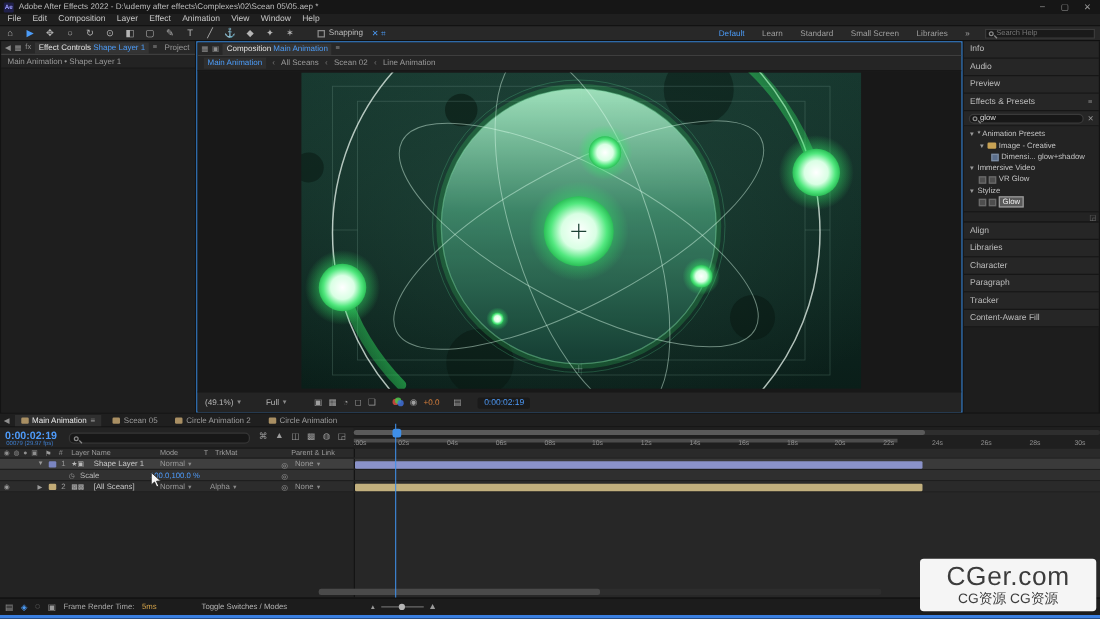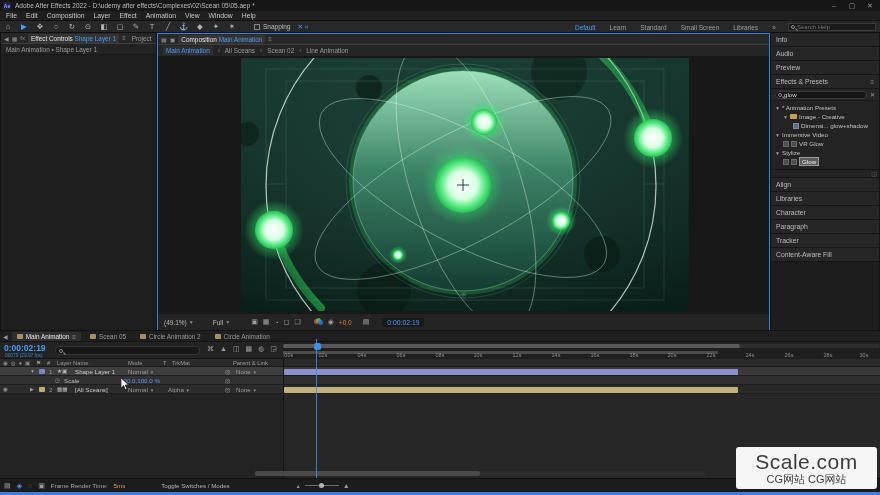--- a/index.html
+++ b/index.html
@@ -598,21 +598,21 @@
       <span class="mtn">▲</span>
       <span class="rail">
           <span class="knob"></span>
         </span>
       <span class="mtn" style="font-size:7px">▲</span>
     </div>
   </div>
   <div class="abs" id="bottom-strip"></div>
 
   <div class="abs" id="watermark">
-    <div id="wm-line1">Scale.com</div>
-    <div id="wm-line2">CG网站 CG网站</div>
+    <div id="wm-line1">CGer.com</div>
+    <div id="wm-line2">CG资源 CG资源</div>
   </div>
 
   <svg class="abs" id="cursor" width="10" height="14" viewBox="0 0 10 14">
     <path d="M1 1 L1 11 L3.6 8.6 L5.4 12.6 L7 11.8 L5.2 8 L8.6 7.8 Z" fill="#f5f5f5" stroke="#222" stroke-width="0.7"></path>
   </svg>
 
 </div>
 
 </body></html>

